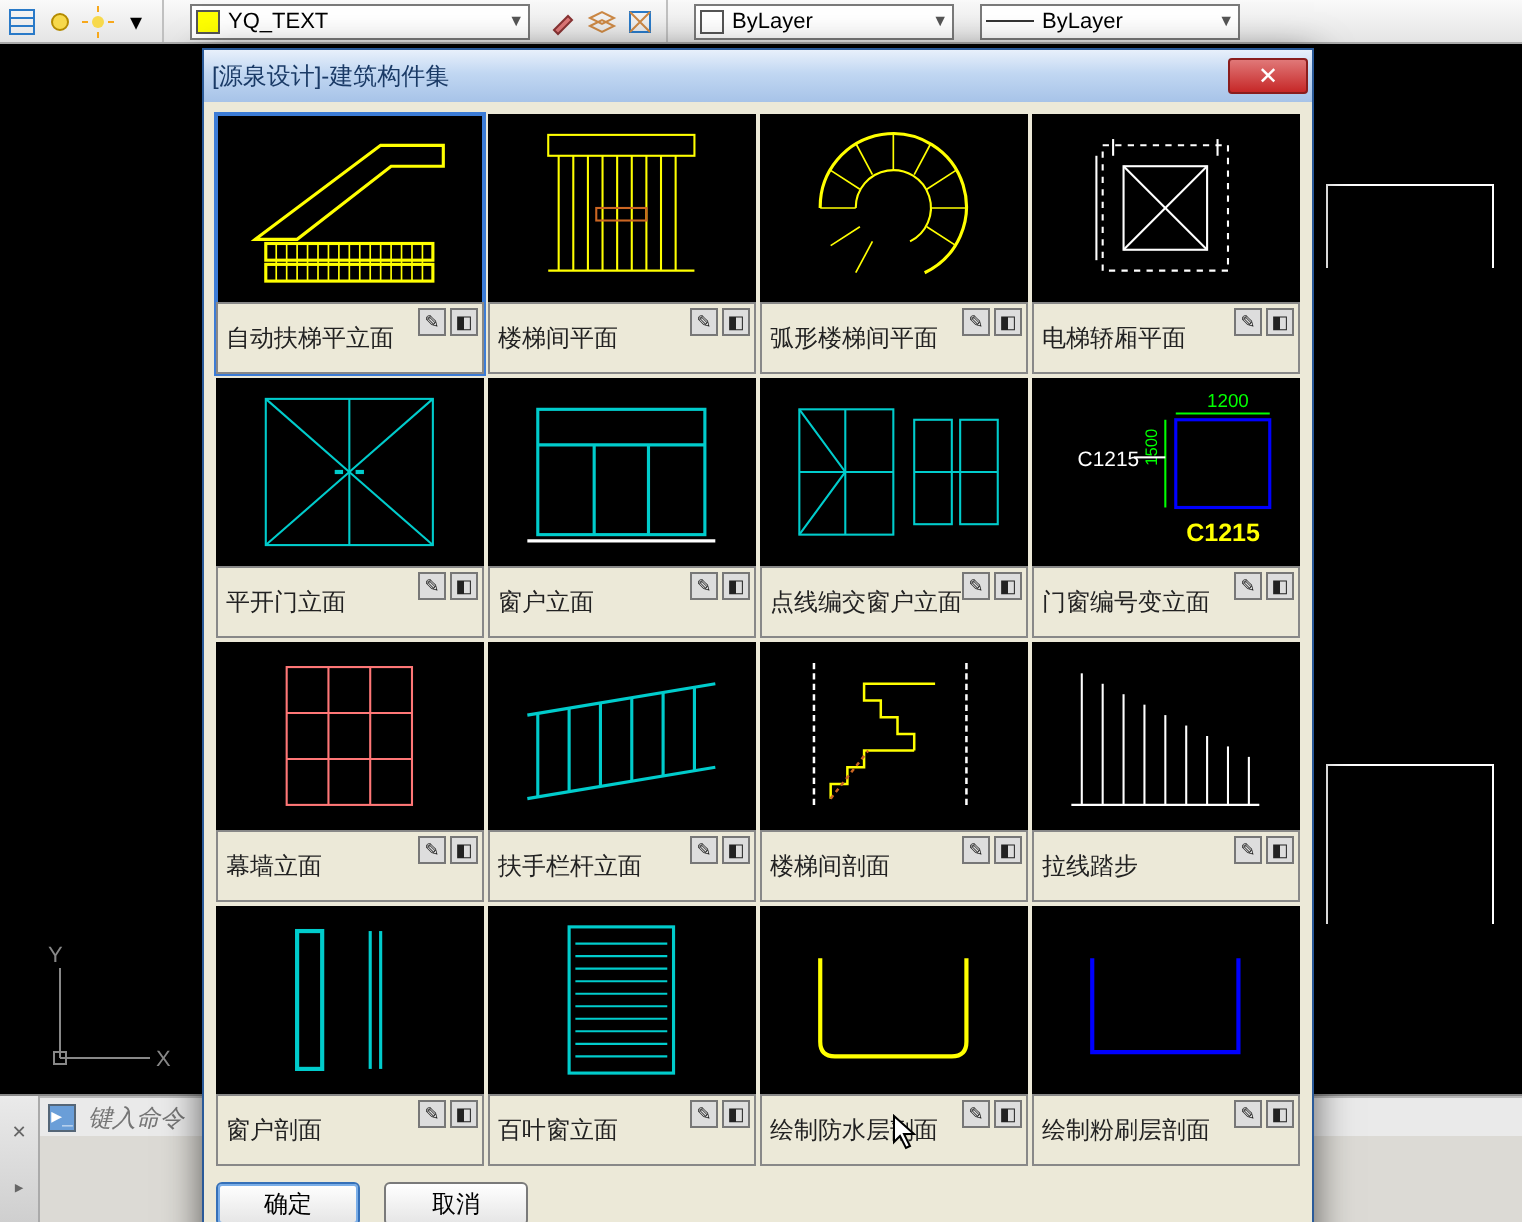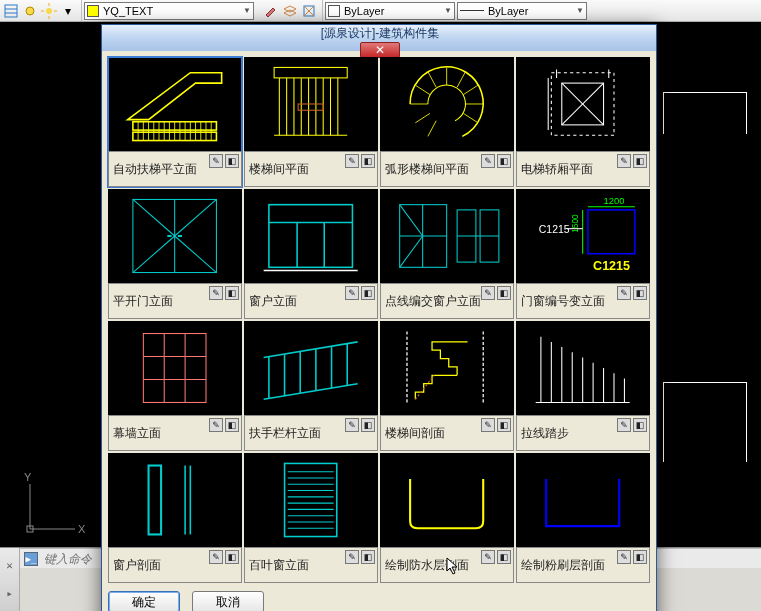--- a/index.html
+++ b/index.html
@@ -1,21 +1,21 @@
 <!DOCTYPE html>
 <html><head>
 <meta charset="utf-8">
 <style>
 * { box-sizing: border-box; margin: 0; padding: 0; }
 body { width: 761px; height: 611px; background: #000; font-family: "Microsoft YaHei", SimSun, sans-serif; font-size: 12px; overflow: hidden; position: relative; }
 
 .main-toolbar { height: 22px; background: linear-gradient(#fafafa, #e5e5e5); border-bottom: 1px solid #aaa; display: flex; align-items: center; padding: 0 2px; gap: 2px; }
 .tb-group { display: flex; align-items: center; gap: 1px; border-right: 1px solid #c0c0c0; padding-right: 4px; height: 100%; }
 .tb-icon { width: 18px; height: 18px; display: flex; align-items: center; justify-content: center; cursor: pointer; }
-.tb-select { height: 18px; font-size: 11px; background: #fff; border: 1px solid #7a7a7a; padding: 0 2px; display: flex; align-items: center; min-width: 90px; }
+.tb-select { height: 18px; font-size: 11px; background: #fff; border: 1px solid #7a7a7a; padding: 0 2px; display: flex; align-items: center; min-width: 90px; margin-left: 11px; }
 .tb-select.wide { min-width: 170px; }
 .tb-swatch { width: 12px; height: 12px; border: 1px solid #555; margin-right: 4px; display: inline-block; }
 .tb-caret { margin-left: auto; font-size: 8px; color: #555; }
 
 .canvas-bg {
   position: absolute;
   top: 22px;
   left: 0;
   right: 0;
   bottom: 64px;
@@ -30,21 +30,21 @@
 .cmdline { position: absolute; left: 0; right: 0; bottom: 0; height: 64px; background: #dcdad5; border-top: 1px solid #888; font-family: Consolas, monospace; font-size: 12px; color: #333; }
 .cmd-handle { position: absolute; left: 0; top: 0; bottom: 0; width: 20px; background: linear-gradient(#eaeaea,#cfcfcf); border-right: 1px solid #aaa; display:flex; flex-direction:column; align-items:center; justify-content:space-around; padding:4px 0;}
 .cmd-x { font-size: 11px; color:#666; }
 .cmd-body { position: absolute; left: 20px; right: 0; top: 0; bottom: 0; display:flex; flex-direction:column; }
 .cmd-hist { flex: 1; padding: 2px 6px; white-space: pre; overflow: hidden; background:#dcdad5;}
 .cmd-input-row { height: 20px; border-top: 1px solid #bbb; display:flex; align-items:center; padding: 0 4px; gap:6px; background:#eaeaea;}
 .cmd-prompt-icon { width:14px; height:14px; background:#6a9ed8; border:1px solid #567; font-size:9px; color:#fff; display:flex;align-items:center;justify-content:center;}
 .cmd-input { flex:1; font-style: italic; color:#a21caf; background: transparent; border: none; outline: none; font-family: Liberation Sans, sans-serif; font-size: 12px; }
 
 .dialog { position: absolute; left: 101px; top: 24px; width: 556px; background: #ece9d8; border: 1px solid #2a5a99; box-shadow: 0 4px 18px rgba(0,0,0,0.6); }
-.titlebar { height: 26px; background: linear-gradient(#e8f0fb, #c1d7f2 45%, #a7c3e8); display:flex; align-items:center; padding: 0 2px 0 4px; font-size: 12px; color: #1a3a66; flex-direction: column; }
+.titlebar { height: 26px; background: linear-gradient(#e8f0fb, #c1d7f2 45%, #a7c3e8); display:flex; align-items:center; padding: 0 2px 0 4px; font-size: 12px; color: #1a3a66; }
 .titlebar .title { flex:1; }
 .titlebar .closebtn { width: 40px; height: 18px; background: linear-gradient(#e07878,#c62828); border:1px solid #8a1d1d; border-radius: 2px; color:#fff; display:flex;align-items:center;justify-content:center; font-size:12px; cursor:pointer; }
 .dlg-body { padding: 6px; }
 
 .grid { display: grid; grid-template-columns: repeat(4, 1fr); gap: 2px; }
 .cell { background: #000; position: relative; }
 .cell.sel { outline: 2px solid #3c7cd6; outline-offset: -1px; }
 .thumb { width: 100%; height: 94px; display: flex; align-items: center; justify-content: center; overflow: hidden; }
 .thumb svg { max-width: 100%; max-height: 100%; }
 .caption { height: 36px; background: #ece9d8; border: 1px solid #888; display:flex; align-items:center; padding: 0 4px; font-size: 12px; color:#222; position: relative;}

